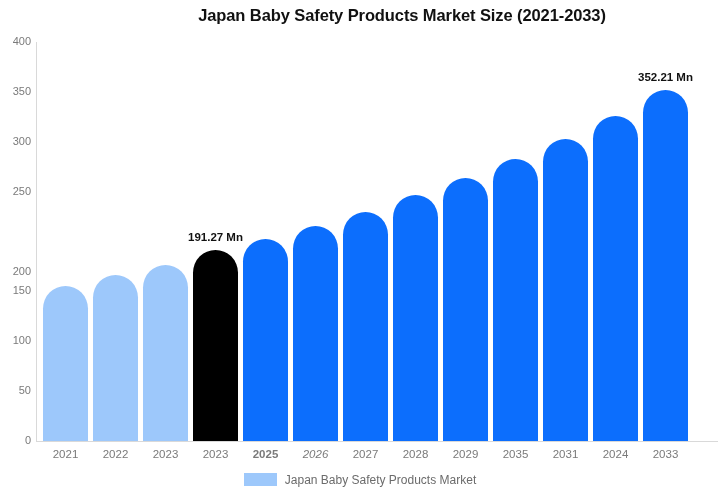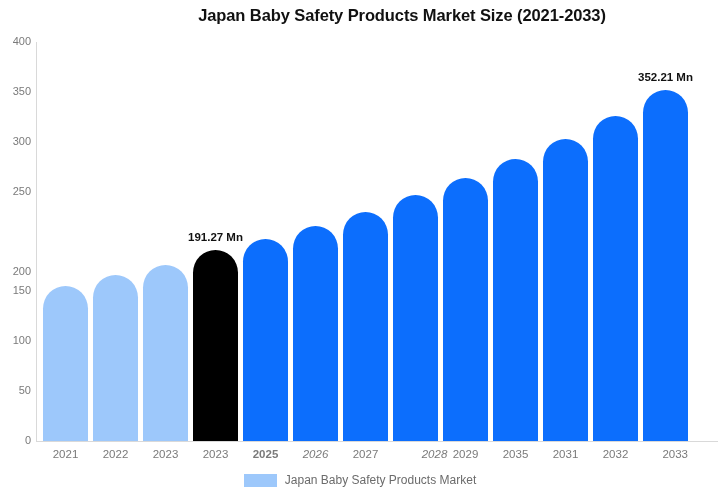--- a/index.html
+++ b/index.html
@@ -103,21 +103,21 @@
     color: #7a7a7a;
   }
   
   #legend {
     position: absolute;
     left: 0;
     top: 473px;
     width: 720px;
     display: flex;
     justify-content: center;
-    align-items: flex-end;
+    align-items: flex-start;
     gap: 8px;
   }
   #legend-swatch {
     width: 33px;
     height: 13px;
   }
   #legend-label {
     font-size: 12px;
     color: #6b6b6b;
   }
@@ -154,31 +154,31 @@
       <div class="bar" style="left: 193px; width: 45px; height: 190.792px; background: rgb(0, 0, 0);"></div>
       <div class="x-tick" style="left: 193px; width: 45px;">2023</div>
       <div class="bar-label" style="top: 231.208px; left: 170.5px; width: 90px;">191.27 Mn</div>
       <div class="bar" style="left: 243px; width: 45px; height: 202.493px; background: rgb(12, 110, 253);"></div>
       <div class="x-tick" style="left: 243px; width: 45px; font-weight: bold;">2025</div>
       <div class="bar" style="left: 293px; width: 45px; height: 215.46px; background: rgb(12, 110, 253);"></div>
       <div class="x-tick" style="left: 293px; width: 45px; font-style: italic;">2026</div>
       <div class="bar" style="left: 343px; width: 45px; height: 229.425px; background: rgb(12, 110, 253);"></div>
       <div class="x-tick" style="left: 343px; width: 45px;">2027</div>
       <div class="bar" style="left: 393px; width: 45px; height: 246.382px; background: rgb(12, 110, 253);"></div>
-      <div class="x-tick" style="left: 412px; width: 45px; font-style: italic;">2028</div>
+      <div class="x-tick" style="left: 393px; width: 45px;">2028</div>
       <div class="bar" style="left: 443px; width: 45px; height: 263.34px; background: rgb(12, 110, 253);"></div>
       <div class="x-tick" style="left: 443px; width: 45px;">2029</div>
       <div class="bar" style="left: 493px; width: 45px; height: 282.293px; background: rgb(12, 110, 253);"></div>
       <div class="x-tick" style="left: 493px; width: 45px;">2035</div>
       <div class="bar" style="left: 543px; width: 45px; height: 302.243px; background: rgb(12, 110, 253);"></div>
       <div class="x-tick" style="left: 543px; width: 45px;">2031</div>
       <div class="bar" style="left: 593px; width: 45px; height: 325.185px; background: rgb(12, 110, 253);"></div>
-      <div class="x-tick" style="left: 593px; width: 45px;">2032</div>
+      <div class="x-tick" style="left: 593px; width: 45px;">2024</div>
       <div class="bar" style="left: 643px; width: 45px; height: 351.329px; background: rgb(12, 110, 253);"></div>
-      <div class="x-tick" style="left: 643px; width: 45px; text-align: right;">2033</div>
+      <div class="x-tick" style="left: 643px; width: 45px;">2033</div>
       <div class="bar-label" style="top: 70.6705px; left: 620.5px; width: 90px;">352.21 Mn</div>
     </div>
 
   <div id="legend">
     <span id="legend-swatch" style="background: rgb(157, 200, 251);"></span>
     <span id="legend-label">Japan Baby Safety Products Market</span>
   </div>
 
 </div>
 

